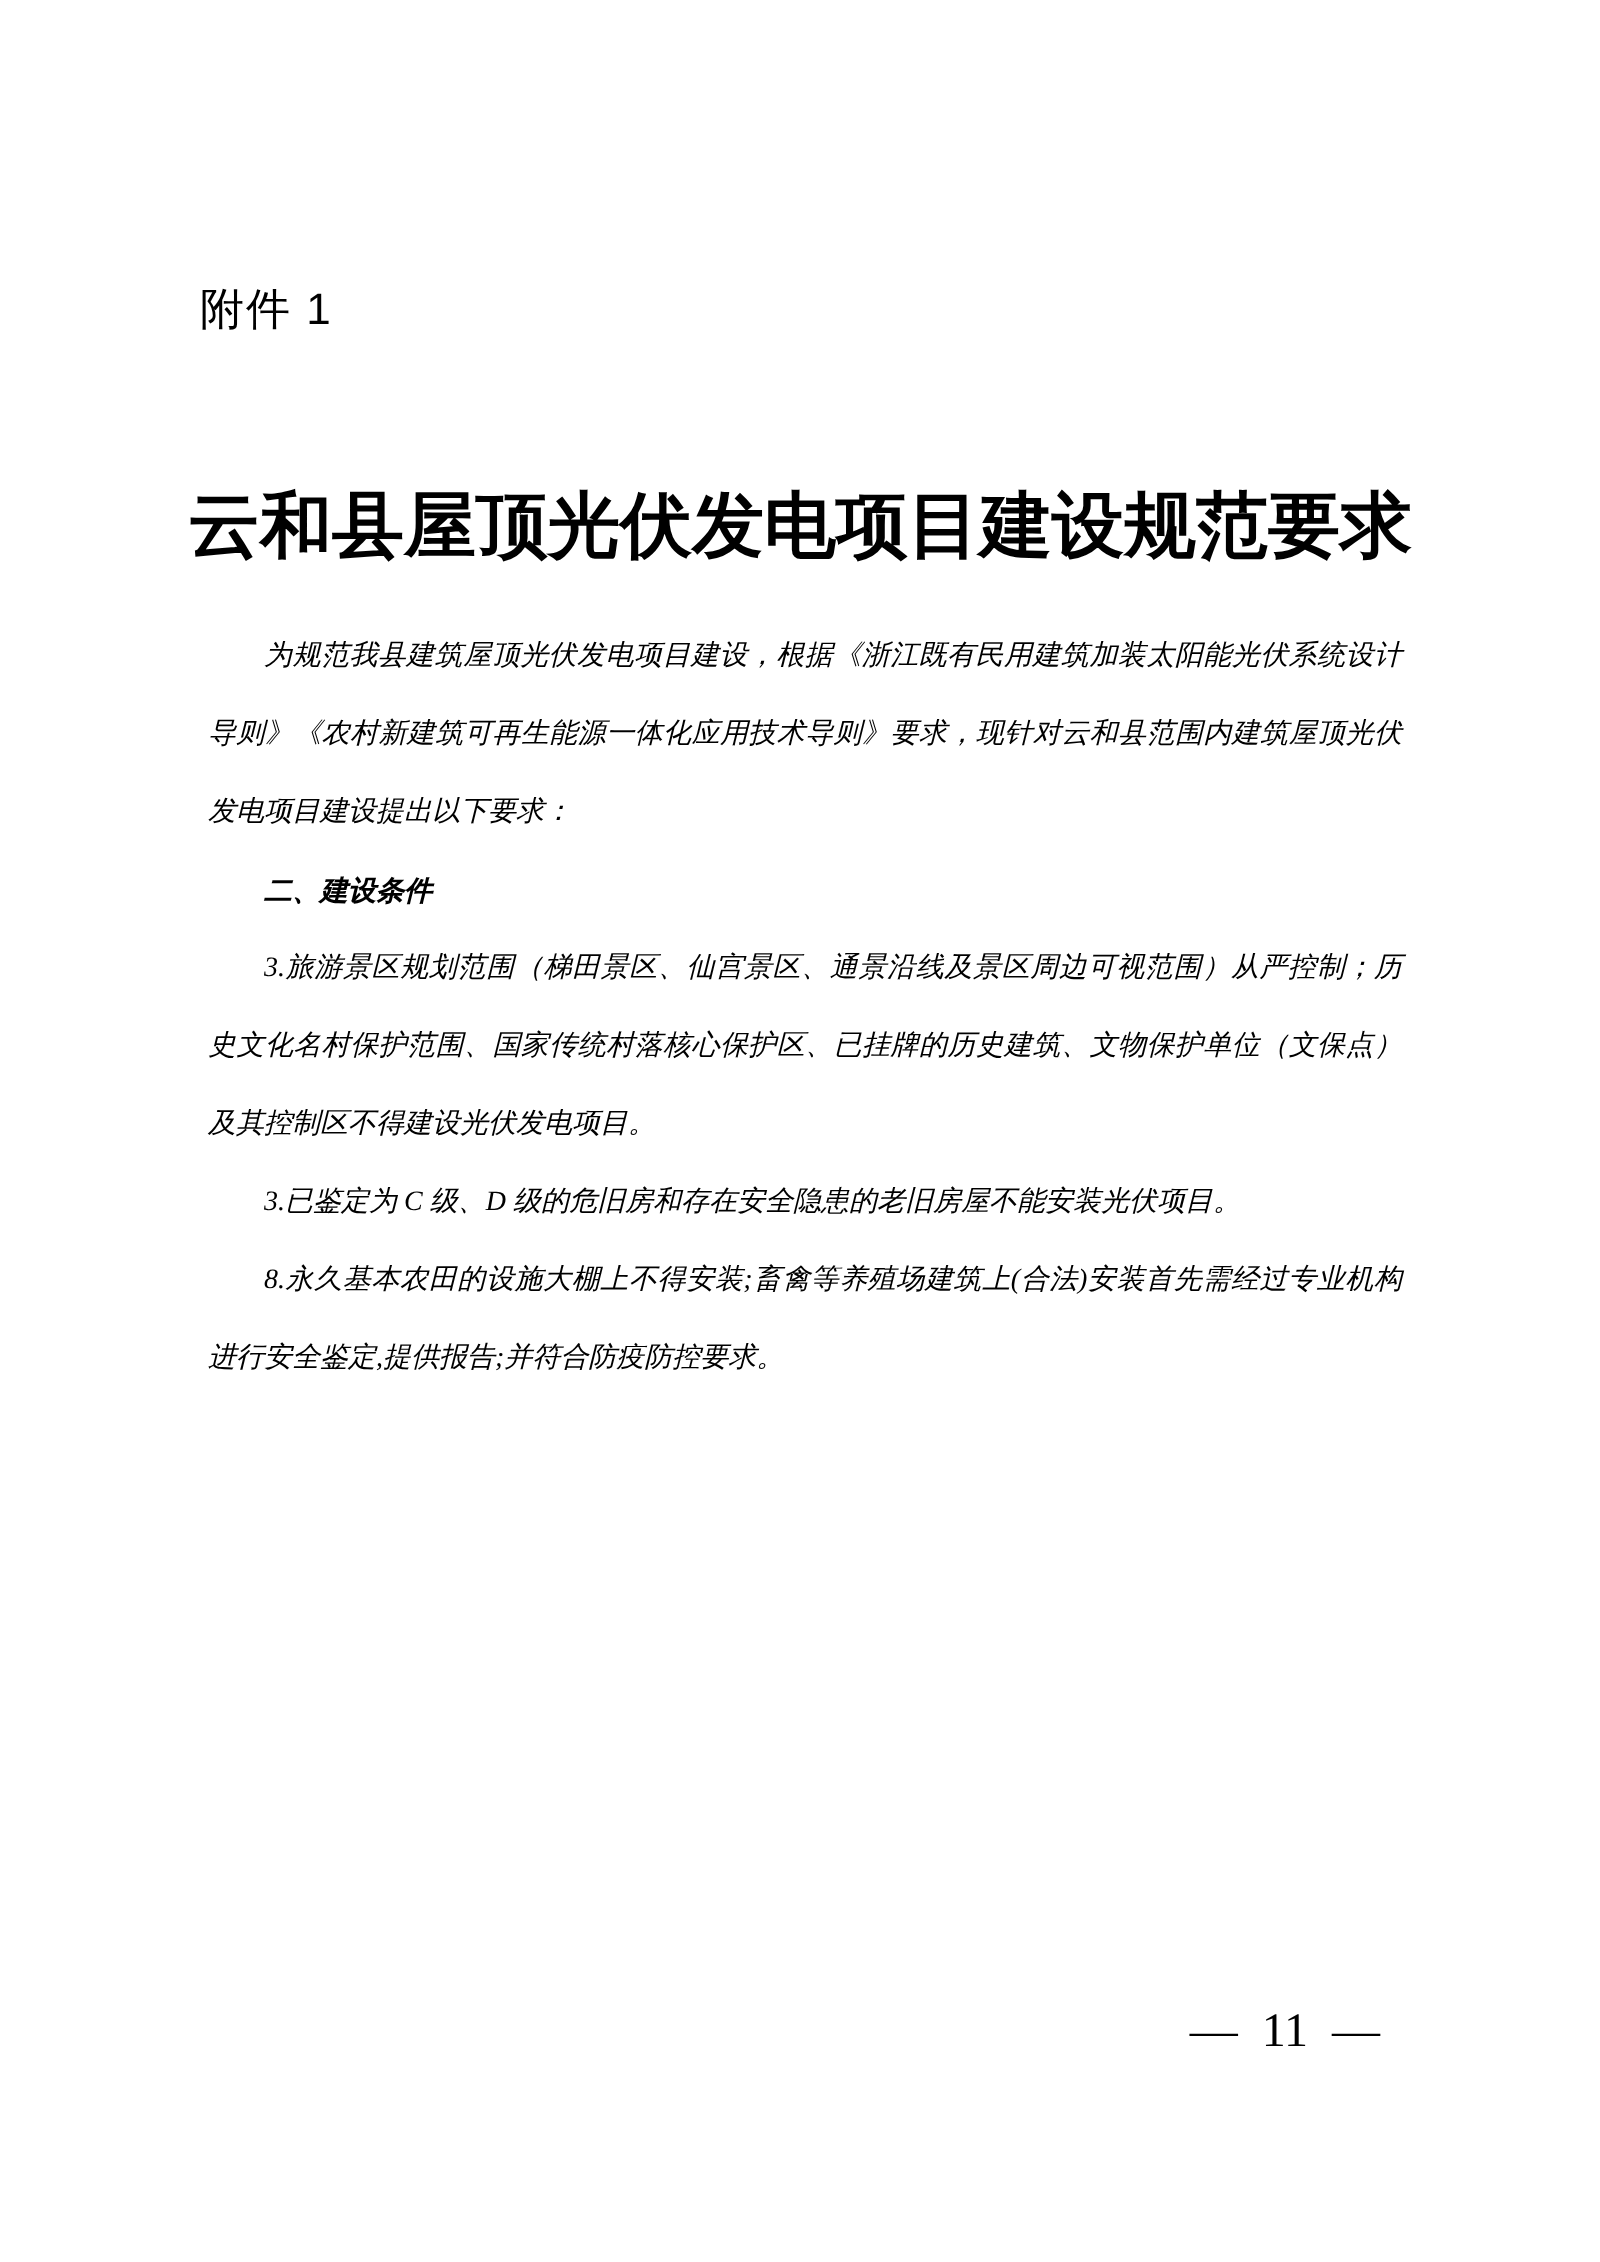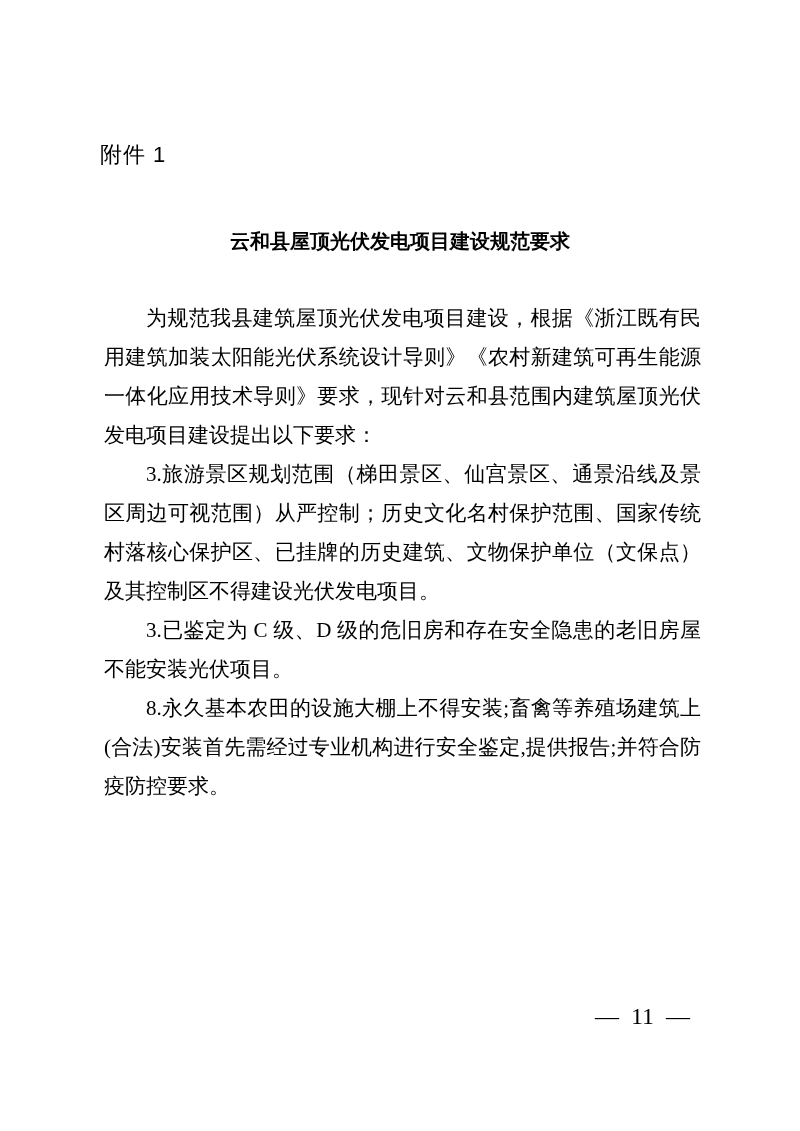--- a/index.html
+++ b/index.html
@@ -32,34 +32,35 @@
     white-space: nowrap;
   }
   .doc-title {
     position: absolute;
     left: 0;
     top: 215px;
     width: 800px;
     text-align: center;
     font-family: "Liberation Serif", "DejaVu Serif", serif;
     font-weight: 700;
-    font-size: 20px;
+    font-size: 36px;
     letter-spacing: 0px;
     color: #000000;
     white-space: nowrap;
   }
   .content {
     position: absolute;
     left: 104px;
-    top: 299px;
+    top: 309px;
     width: 597px;
-    font-size: 21px;
+    font-size: 14px;
     line-height: 39px;
     text-align: justify;
     text-align-last: left;
+    font-style: italic;
   }
   .content p {
     margin: 0;
     padding: 0;
     text-indent: 2em;
   }
   .content p.para {
     font-family: "Liberation Serif", "DejaVu Serif", serif;
     font-weight: 400;
   }
@@ -83,20 +84,21 @@
 <body>
 
 <div class="page">
 
   <div class="attachment-label">附件 1</div>
 
   <h1 class="doc-title">云和县屋顶光伏发电项目建设规范要求</h1>
 
   <div class="content">
     <p class="para">为规范我县建筑屋顶光伏发电项目建设，根据《浙江既有民用建筑加装太阳能光伏系统设计导则》《农村新建筑可再生能源一体化应用技术导则》要求，现针对云和县范围内建筑屋顶光伏发电项目建设提出以下要求：</p>
+    <p class="heading">二、建设条件</p>
     <p class="para">3.旅游景区规划范围（梯田景区、仙宫景区、通景沿线及景区周边可视范围）从严控制；历史文化名村保护范围、国家传统村落核心保护区、已挂牌的历史建筑、文物保护单位（文保点）及其控制区不得建设光伏发电项目。</p>
     <p class="para">3.已鉴定为 C 级、D 级的危旧房和存在安全隐患的老旧房屋不能安装光伏项目。</p>
     <p class="para">8.永久基本农田的设施大棚上不得安装;畜禽等养殖场建筑上(合法)安装首先需经过专业机构进行安全鉴定,提供报告;并符合防疫防控要求。</p>
   </div>
 
   <div class="page-number">— 11 —</div>
 
 </div>
 
 </body></html>

